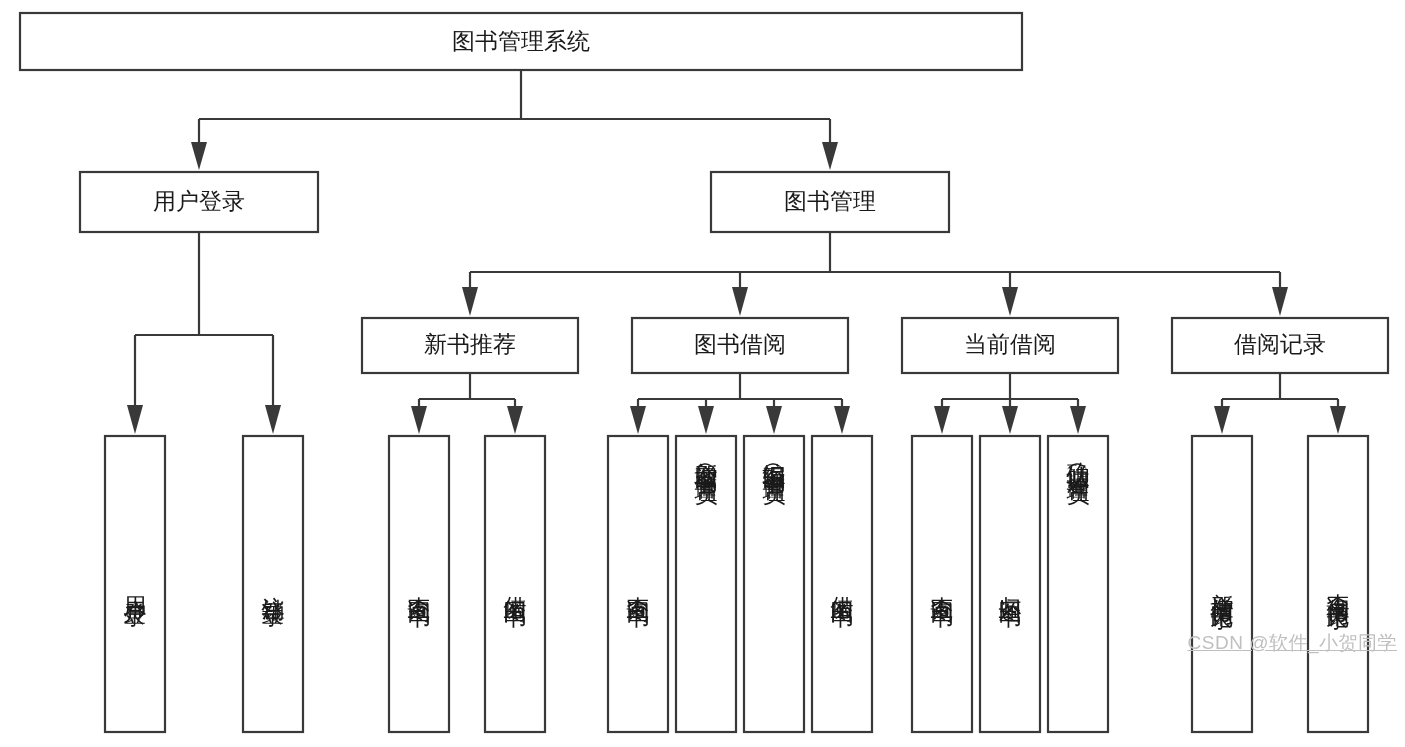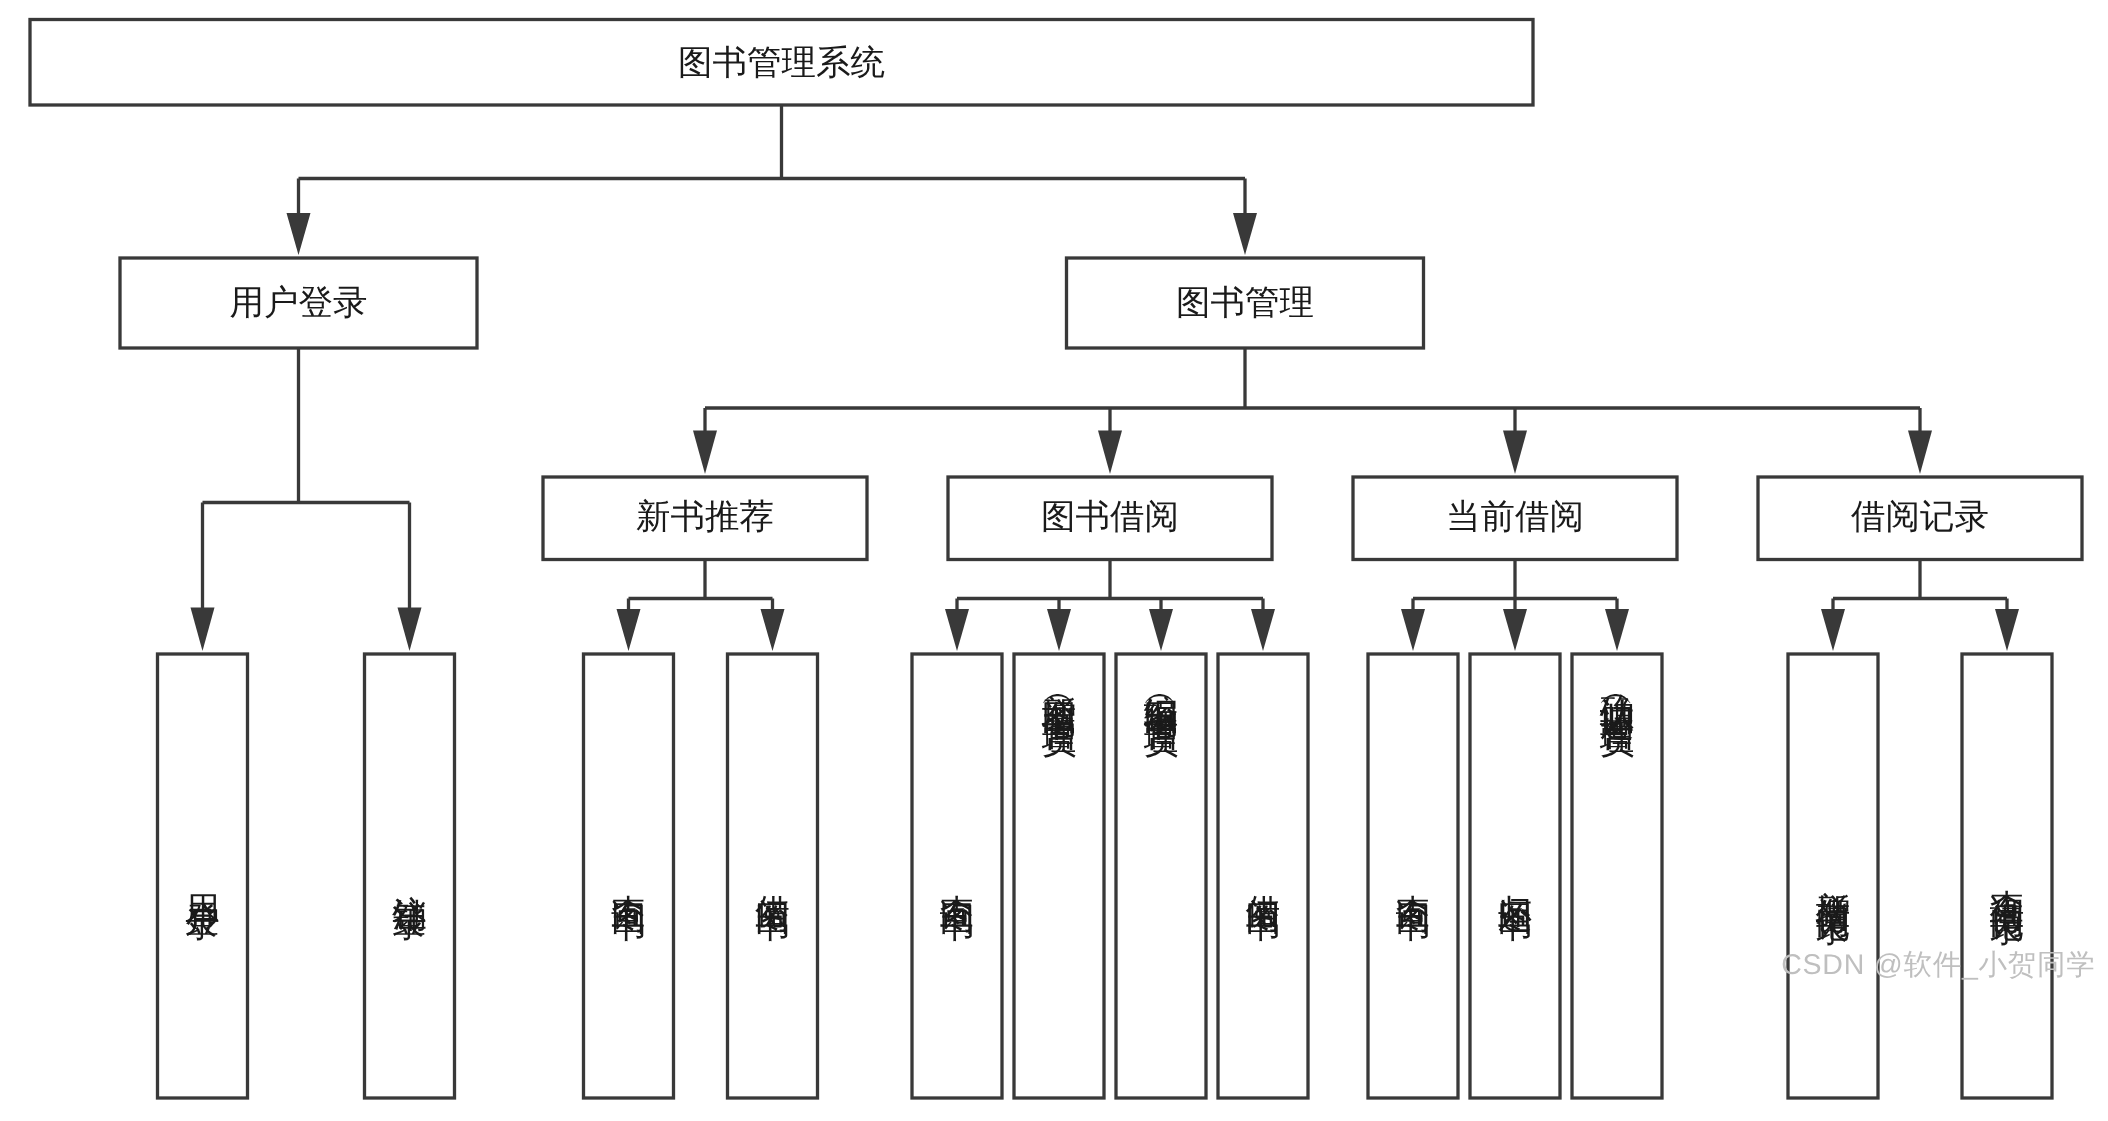--- a/index.html
+++ b/index.html
@@ -69,20 +69,21 @@
   }
   #watermark {
     position: absolute;
     right: 8px;
     bottom: 4px;
     font-family: "Liberation Sans", "DejaVu Sans", sans-serif;
     font-size: 19px;
     color: #bfbfbf;
     letter-spacing: 0.5px;
     user-select: none;
+    text-decoration: underline;
   }
 </style>
 </head>
 <body>
 
 <div id="diagram-root">
 
   <svg id="flow" viewBox="0 0 1405 747">
 
     <g>

